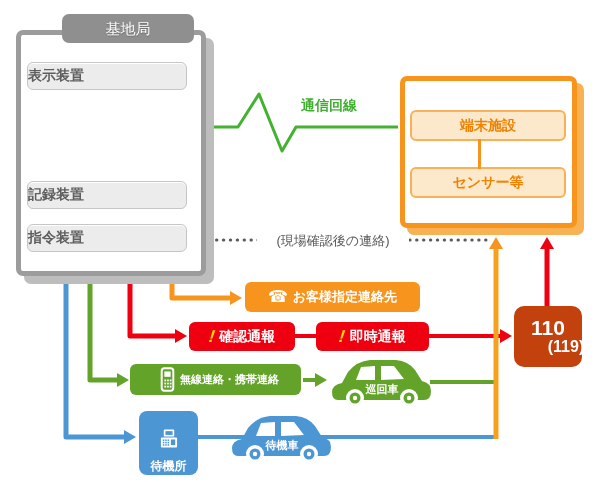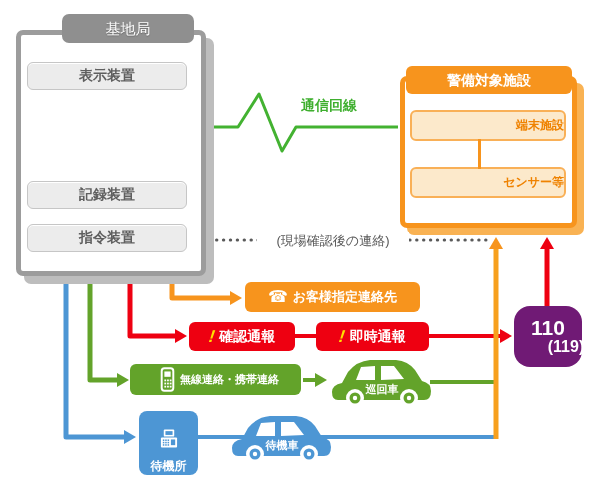--- a/index.html
+++ b/index.html
@@ -12,46 +12,46 @@
   .wires { position: absolute; left: 0; top: 0; width: 610px; height: 482px; }
 
   
   .bs-box { left:16px; top:30px; width:190px; height:246px; background:#fff;
     border:5px solid #9C9C9C; border-radius:7px; box-shadow:8px 8px 0 #BDBDBD; }
   .bs-header { left:62px; top:14px; width:132px; height:29px; background:#8F8F8F;
     border-radius:7px; color:#fff; font-weight:normal; font-size:15px; line-height:29px;
     text-align:center; text-shadow:0 1px 1px rgba(0,0,0,.25); }
   .dev { left:27px; width:160px; height:28px; background:#ECECEC; border:1px solid #C6C6C6;
     border-radius:6px; color:#5F5F5F; font-weight:bold; font-size:14px; line-height:25px;
-    text-align:center; box-shadow:inset 0 1px 0 #fff; }
+    text-align:left; box-shadow:inset 0 1px 0 #fff; }
 
   
   .fac-box { left:400px; top:76px; width:177px; height:152px; background:#fff;
     border:5px solid #F7941D; border-radius:7px; box-shadow:7px 7px 0 #F9B253; }
   .fac-header { left:406px; top:66px; width:166px; height:28px; background:#F7941D;
     border-radius:6px; color:#fff; font-weight:bold; font-size:14px; line-height:28px; text-align:center; }
   .fac-item { left:410px; width:156px; height:31px; background:#FCE9CB; border:2px solid #F9B057;
-    border-radius:6px; color:#EF8200; font-weight:bold; font-size:12px; line-height:27px; text-align:right; }
+    border-radius:6px; color:#EF8200; font-weight:bold; font-size:14px; line-height:27px; text-align:center; }
   .fac-conn { left:478px; top:139px; width:3px; height:30px; background:#F7941D; }
 
   
   .comm-label { left:301px; top:97px; color:#3FAF2F; font-weight:bold; font-size:14px;text-align:right; }
   .site-label { left:257px; top:232px; width:152px; background:#fff; color:#555;
     font-weight:normal; font-size:13px; text-align:center; line-height:17px; }
 
   
   .node { position:absolute; border-radius:6px; color:#fff; font-weight:bold;
     display:flex; align-items:center; justify-content:center; gap:5px; }
   .contact { left:245px; top:282px; width:175px; height:30px; background:#F7941D; font-size:13px; }
   .phone-glyph { font-size:16px; line-height:1; }
   .report { top:322px; height:29px; background:#EE0011; font-size:14px; }
   .confirm { left:189px; width:106px; }
   .immediate { left:316px; width:113px; }
   .bang { color:#FFE000; font-size:17px; font-weight:900; font-style:italic; transform:skewX(-8deg); line-height:1; }
-  .emg { left:514px; top:306px; width:68px; height:61px; background:#701a75; border-radius:16px;
+  .emg { left:514px; top:306px; width:68px; height:61px; background:#c2410c; border-radius:10px;
     flex-direction:column; gap:0; line-height:1.05; }
   .emg .l1 { font-size:21px; } .emg .l2 { font-size:16px;margin-left:36px; }
   .radio { left:130px; top:364px; width:171px; height:31px; background:#63A32A; font-size:11px;padding-left:8px; }
   .station { left:139px; top:411px; width:59px; height:64px; background:#4D96D4; border-radius:8px;
     flex-direction:column; gap:10px; font-size:12px; padding-top:18px; }
   .car { position:absolute; }
   .car text { font-weight:bold; font-size:11px; fill:#fff; font-family:inherit; }
 </style>
 </head>
 <body>
@@ -105,21 +105,20 @@
     <line x1="496" y1="439" x2="496" y2="247" stroke="#F7A01E" stroke-width="5" marker-end="url(#ah-orange)"></line>
   </svg>
 
   <div class="abs bs-box"></div>
   <div class="abs bs-header">基地局</div>
   <div class="abs dev" style="top:62px">表示装置</div>
   <div class="abs dev" style="top:224px">指令装置</div>
   <div class="abs dev" style="top:181px">記録装置</div>
 
   <div class="abs fac-box"></div>
-  <div class="abs fac-header">警備対象施設</div>
   <div class="abs fac-item" style="top:110px">端末施設</div>
   <div class="abs fac-item" style="top:167px">センサー等</div>
   <div class="abs fac-conn"></div>
 
   <div class="abs comm-label">通信回線</div>
   <div class="abs site-label">(現場確認後の連絡)</div>
 
   <div class="node contact">
     <span class="phone-glyph">☎</span>
     <span>お客様指定連絡先</span>

